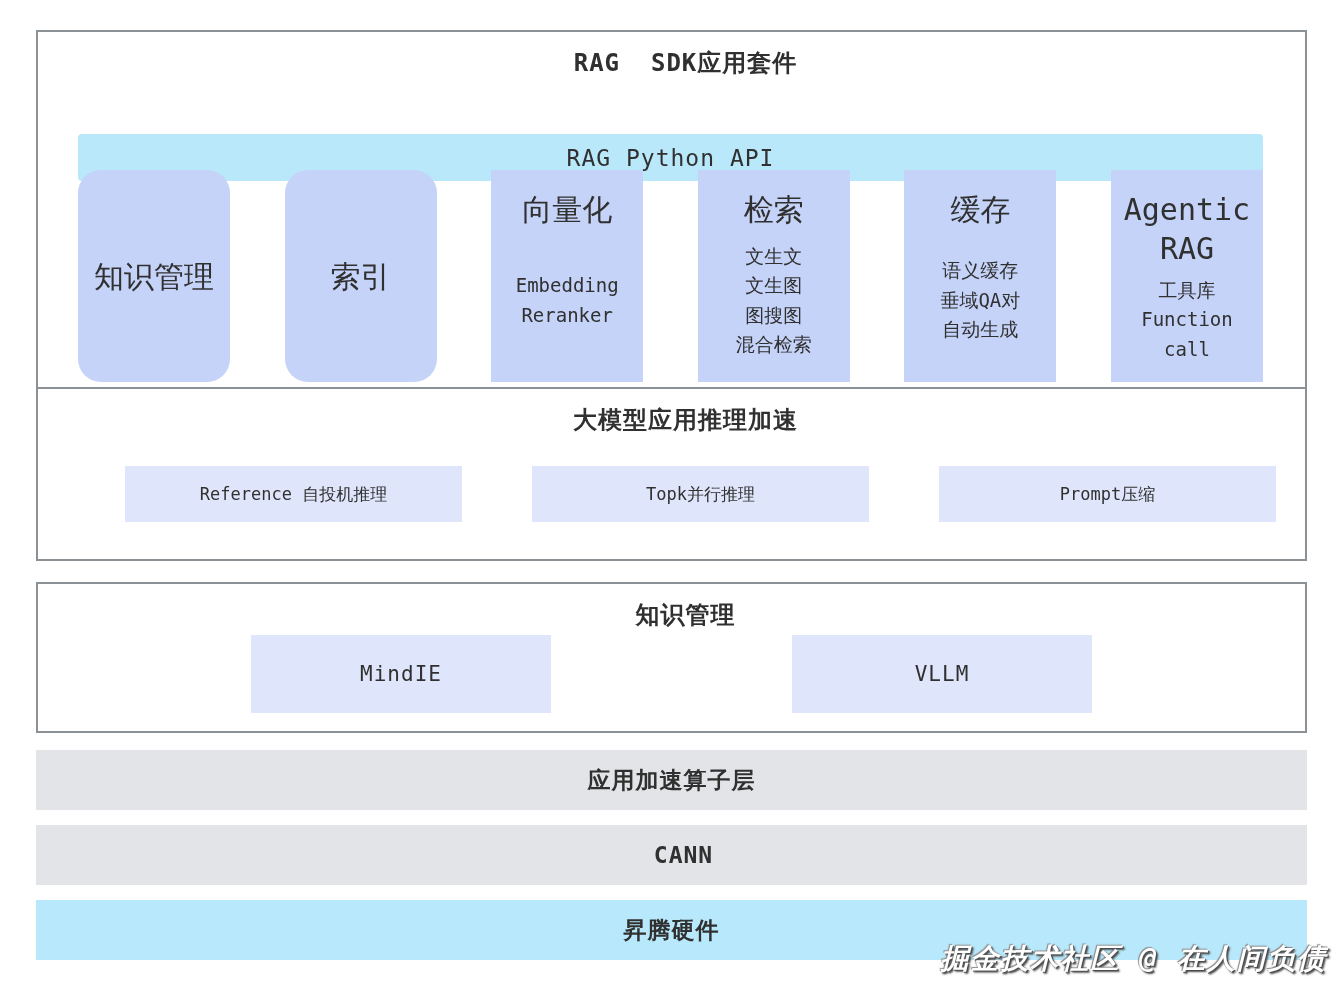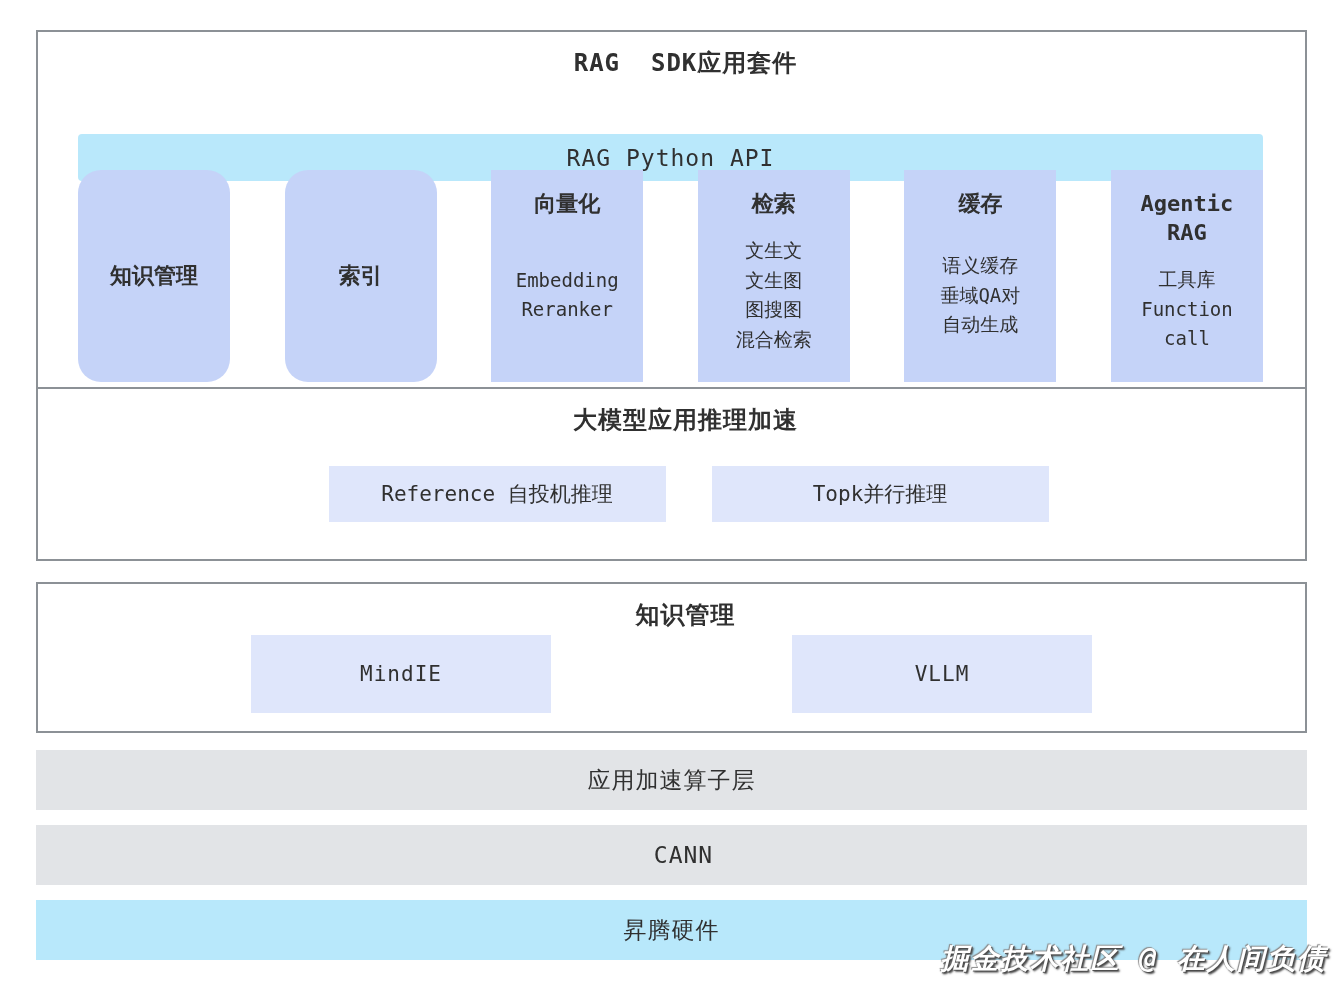--- a/index.html
+++ b/index.html
@@ -58,22 +58,22 @@
     display: flex; justify-content: space-between;
   }
   .col {
     width: 152px;
     background: var(--column-bg);
     display: flex; flex-direction: column; align-items: center;
     text-align: center;
     box-sizing: border-box;
   }
   .col .hdr {
-    font-weight: bold;
-    font-size: 22px;
+    font-weight: normal;
+    font-size: 30px;
     line-height: 1.3;
     padding: 0 6px;
     white-space: pre-line;
     overflow-wrap: break-word;
     max-width: 100%;
     text-align: center;
   }
   .col.solo { justify-content: center; border-radius: 23px; }
   .col.has-body .hdr { margin-top: 20px; }
   .col .body {
@@ -87,35 +87,36 @@
 
   .items-row {
     position: absolute; left: 0; right: 0;
     display: flex; justify-content: center;
   }
   #accel-items { top: 77px; gap: 46px; padding-left: 34px; }
   .accel-item {
     width: 337px; height: 56px;
     background: var(--subitem-bg);
     display: flex; align-items: center; justify-content: center;
-    font-size: 21px;
+    font-size: 17px;
+    margin-left: 24px;
   }
   #framework-items { top: 51px; gap: 241px; }
   .framework-item {
     width: 300px; height: 78px;
     background: var(--subitem-bg);
     display: flex; align-items: center; justify-content: center;
     font-size: 21px;
     letter-spacing: 1px;
   }
 
   .bar {
     position: absolute; left: 36px; width: 1271px; height: 60px;
     display: flex; align-items: center; justify-content: center;
-    font-weight: normal; font-size: 23px;
+    font-weight: bold; font-size: 23px;
     box-sizing: border-box;
     letter-spacing: 1px;
   }
   #op-layer-bar { top: 750px; background: var(--gray-bar-bg); }
   #cann-bar     { top: 825px; background: var(--gray-bar-bg); padding-left: 24px; }
   #hardware-bar { top: 900px; background: var(--hardware-bar-bg); }
 
   #watermark {
     position: absolute;
     right: 14px; top: 940px;
@@ -169,20 +170,21 @@
 call</div>
     </div>
   </div>
 </section>
 
 <section class="panel" id="accel-panel">
   <div class="panel-title">大模型应用推理加速</div>
   <div class="items-row" id="accel-items">
     <div class="accel-item">Reference 自投机推理</div>
     <div class="accel-item">Topk并行推理</div>
+    <div class="accel-item">Prompt压缩</div>
   </div>
 </section>
 
 <section class="panel" id="framework-panel">
   <div class="panel-title">知识管理</div>
   <div class="items-row" id="framework-items">
     <div class="framework-item">MindIE</div>
     <div class="framework-item">VLLM</div>
   </div>
 </section>

